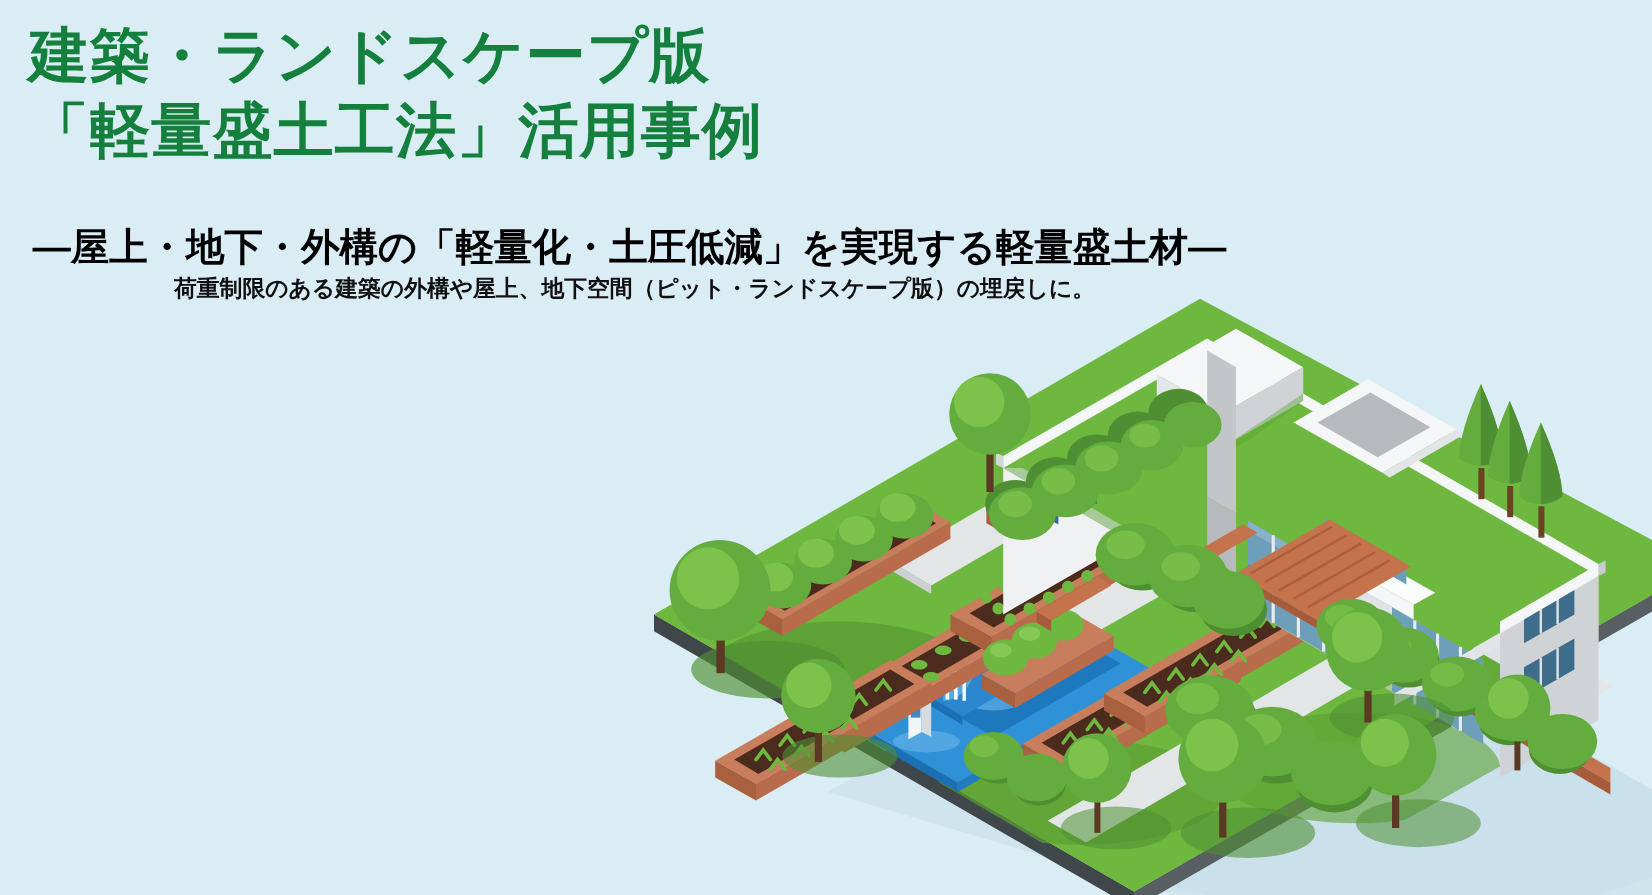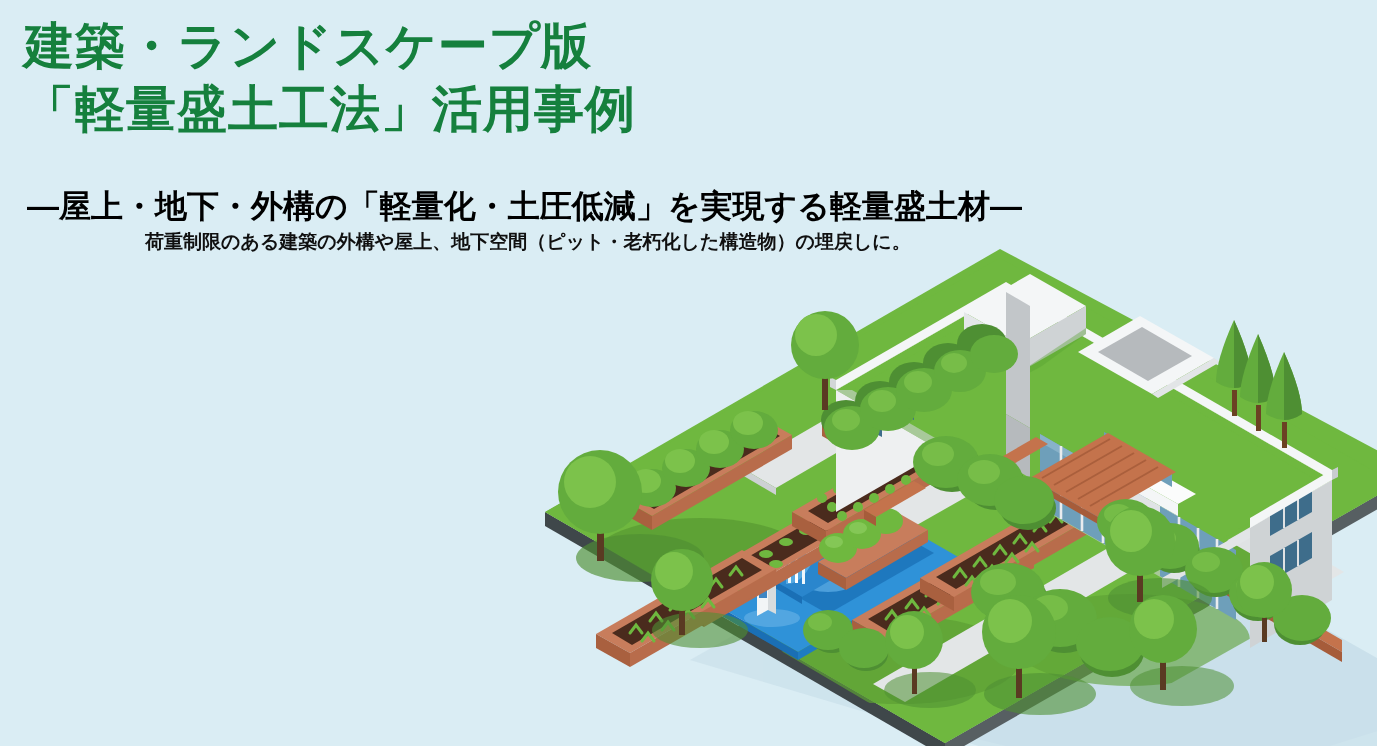--- a/index.html
+++ b/index.html
@@ -554,16 +554,16 @@
         </g>
 
       </g>
     </svg>
   </div>
 
   <div class="text-block">
     <div class="title-line t1">建築・ランドスケープ版</div>
     <div class="title-line t2">「軽量盛土工法」活用事例</div>
     <div class="subtitle">―屋上・地下・外構の「軽量化・土圧低減」を実現する軽量盛土材―</div>
-    <div class="caption">荷重制限のある建築の外構や屋上、地下空間（ピット・老朽化した構造物）の埋戻しに。</div>
+    <div class="caption">荷重制限のある建築の外構や屋上、地下空間（ピット・ランドスケープ版）の埋戻しに。</div>
   </div>
 
 </div>
 
 </body></html>

